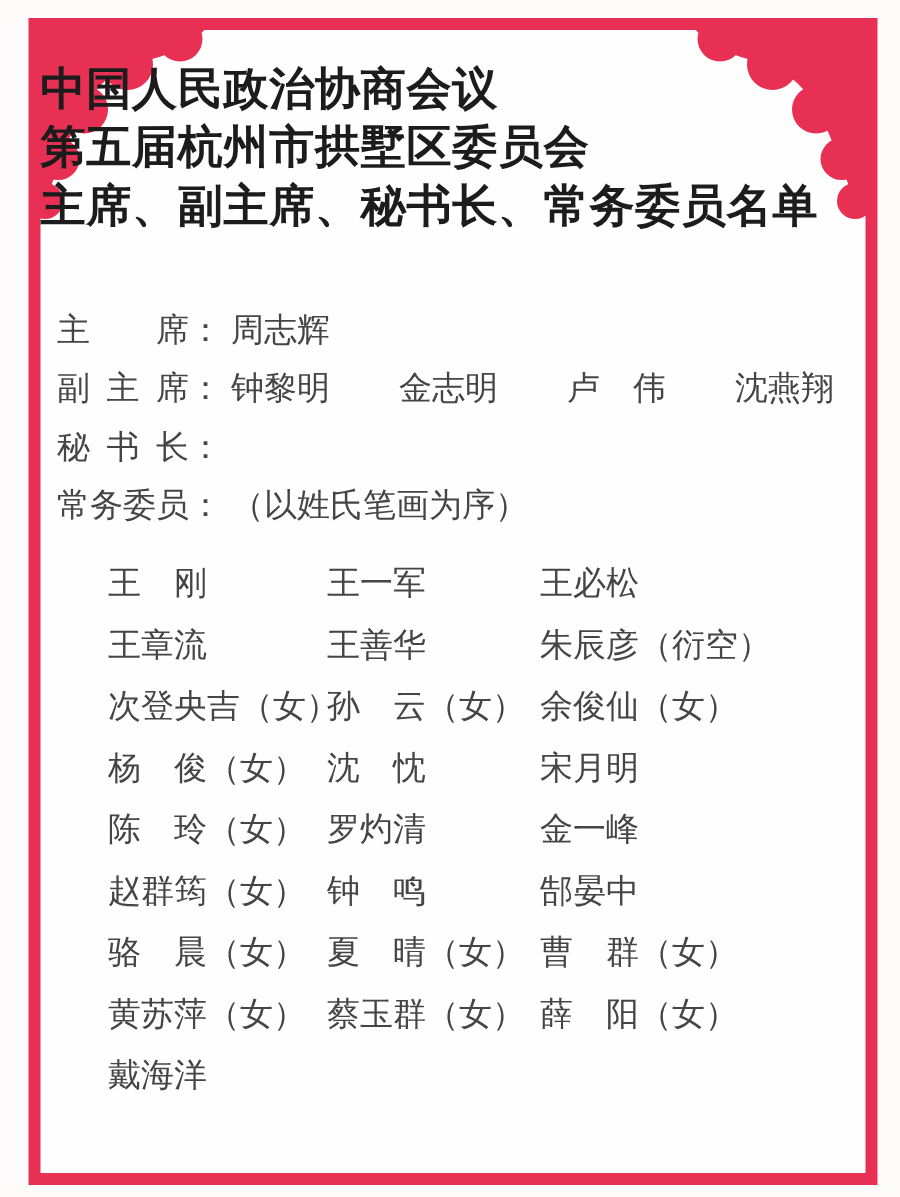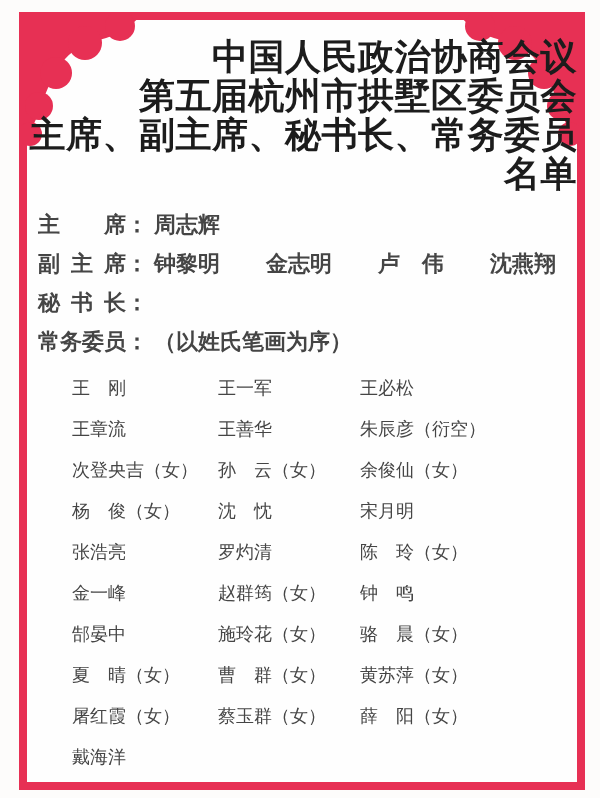--- a/index.html
+++ b/index.html
@@ -22,45 +22,44 @@
     box-sizing:border-box;
     background:#fefefe;
   }
   .corner{position:absolute;top:14px;width:124px;height:132px;}
   .corner svg{display:block;width:100%;height:100%;}
   .corner-left{left:21px;}
   .corner-right{right:21px;transform:scaleX(-1);}
   .corner .shape{fill:var(--accent);}
   .title-block{
     position:absolute;left:27px;top:40px;width:550px;
-    text-align:right;
-    font-size:36px;line-height:39px;font-weight:bold;
+    text-align:left;
+    font-size:30px;line-height:39px;font-weight:bold;
     color:var(--title);
     letter-spacing:0.5px;
-    font-family:Liberation Mono, monospace;
   }
   .officers{position:absolute;left:38px;top:205px;width:540px;}
   .officer-row{
-    height:39px;display:flex;align-items:center;
-    font-size:22px;color:var(--text);font-weight:700;
+    height:39px;display:flex;
+    font-size:22px;color:var(--text);font-weight:400;
     white-space:nowrap;
   }
   .officer-label{
     display:inline-block;width:88px;
     text-align:justify;text-align-last:justify;
   }
   .officer-colon{display:inline-block;margin-right:6px;}
   .officer-values{display:flex;gap:46px;}
   .members{
     position:absolute;left:72px;top:368px;width:506px;
     display:grid;grid-template-columns:146px 142px auto;
   }
   .member-cell{
     height:41px;line-height:41px;
-    font-size:18px;color:var(--text);font-weight:500;
+    font-size:22px;color:var(--text);font-weight:500;
     white-space:nowrap;
   }
 </style>
 </head>
 <body>
 
 <div class="poster">
 
   <div class="frame"></div>
 
@@ -129,31 +128,28 @@
       <div class="member-cell">王必松</div>
       <div class="member-cell">王章流</div>
       <div class="member-cell">王善华</div>
       <div class="member-cell">朱辰彦（衍空）</div>
       <div class="member-cell">次登央吉（女）</div>
       <div class="member-cell">孙　云（女）</div>
       <div class="member-cell">余俊仙（女）</div>
       <div class="member-cell">杨　俊（女）</div>
       <div class="member-cell">沈　忱</div>
       <div class="member-cell">宋月明</div>
-      <div class="member-cell">张浩亮</div>
+      <div class="member-cell">陈　玲（女）</div>
       <div class="member-cell">罗灼清</div>
-      <div class="member-cell">陈　玲（女）</div>
       <div class="member-cell">金一峰</div>
       <div class="member-cell">赵群筠（女）</div>
       <div class="member-cell">钟　鸣</div>
       <div class="member-cell">郜晏中</div>
-      <div class="member-cell">施玲花（女）</div>
       <div class="member-cell">骆　晨（女）</div>
       <div class="member-cell">夏　晴（女）</div>
       <div class="member-cell">曹　群（女）</div>
       <div class="member-cell">黄苏萍（女）</div>
-      <div class="member-cell">屠红霞（女）</div>
       <div class="member-cell">蔡玉群（女）</div>
       <div class="member-cell">薛　阳（女）</div>
       <div class="member-cell">戴海洋</div>
     </div>
 
 </div>
 
 </body></html>

